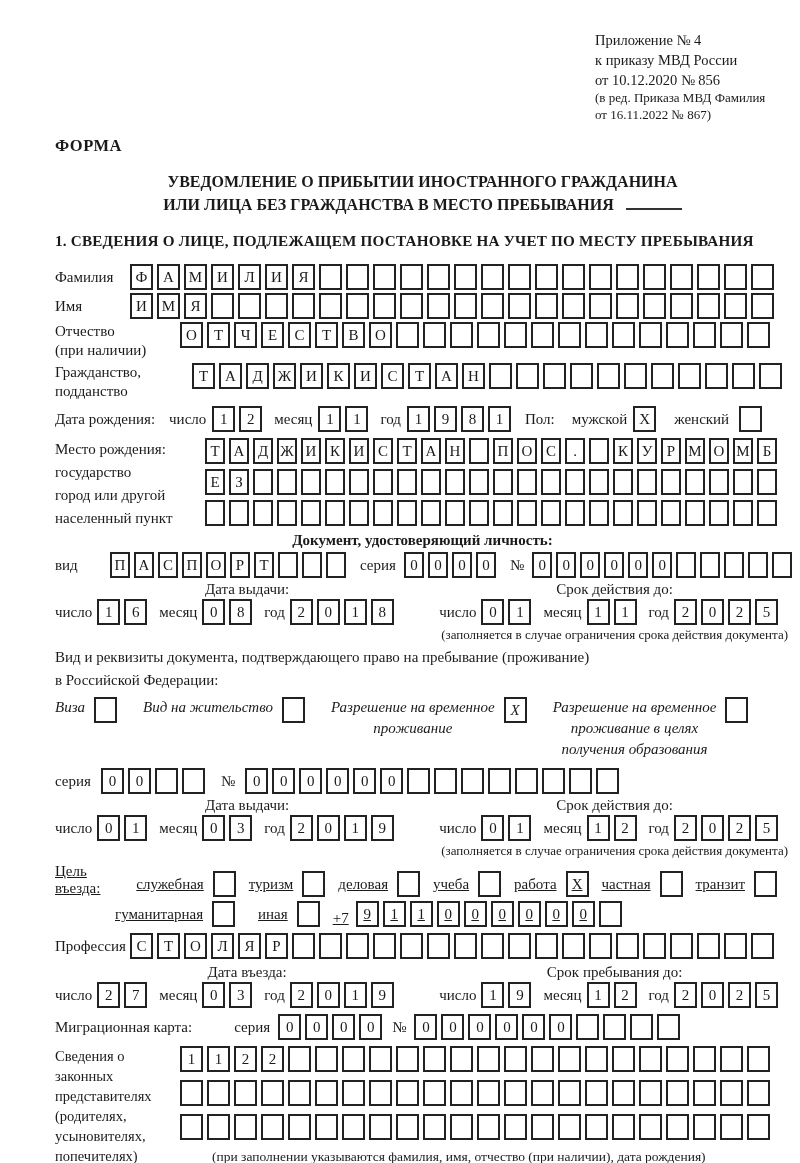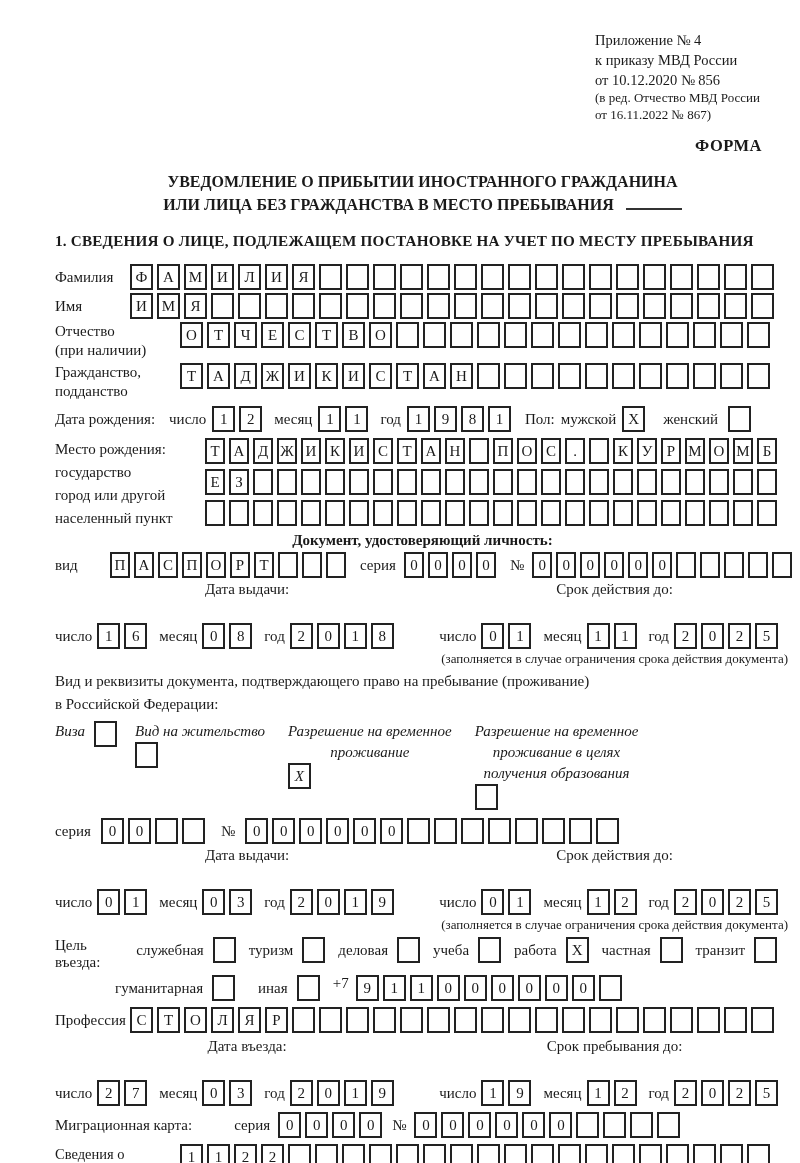--- a/index.html
+++ b/index.html
@@ -6,21 +6,21 @@
   html,body { margin:0; padding:0; background:#ffffff; }
   .page {
     width:800px; height:1163px; background:#fff; overflow:hidden;
     font-family:"Liberation Serif","DejaVu Serif",serif; color:#1a1a1a;
     padding:30px 10px 0 55px; position:relative;
   }
   
   .top-right { margin-left:auto; width:195px; font-size:14.5px; line-height:1.38; }
   .top-right .ed { font-size:13px; line-height:1.3; }
   .top-right .ed:first-of-type { margin-top:4px; }
-  .forma { text-align:right; font-weight:bold; font-size:16.5px; margin:12px 28px 0 0; letter-spacing:.5px; }
+  .forma { font-weight:bold; font-size:16.5px; margin:12px 28px 0 0; letter-spacing:.5px; }
   .title { text-align:center; font-weight:bold; font-size:16px; margin-top:14px; line-height:1.45; }
   .title-underline { display:inline-block; width:56px; border-bottom:2px solid #333; height:13px; margin-left:12px; }
   .section-heading { font-weight:bold; font-size:15.2px; margin-top:16px; letter-spacing:.2px; white-space:nowrap; }
   .formbody { margin-top:14px; }
   
   .frow { display:flex; align-items:flex-start; margin-bottom:3px; }
   .flabel { font-size:15px; line-height:26px; flex:0 0 auto; }
   .w75 { width:75px; } .w125 { width:125px; } .w150 { width:150px; } .w60 { width:55px; }
   .stack { display:flex; flex-direction:column; font-size:15px; line-height:19px; flex:0 0 auto; }
   .stack.loose { line-height:23px; }
@@ -29,51 +29,51 @@
   .box { flex:0 0 auto; width:23px; height:26px; border:2px solid #222; margin-right:4px;
          display:flex; align-items:center; justify-content:center; font-size:15px; background:#fff; }
   .sm .box, .boxes.sm .box { width:20px; height:26px; }
   .mb5 { margin-bottom:5px; }
   .midlbl { margin:0 8px 0 10px; }
   .inline { display:flex; align-items:center; }
   
   .doc-heading { text-align:center; font-weight:bold; font-size:15px; margin:2px 0 3px 0; }
   
   .dateblock { display:flex; margin-top:2px; }
-  .dcol { display:flex; flex-direction:column;gap:24px; }
+  .dcol { display:flex; flex-direction:column; }
   .dcol.left { width:385px; }
   .dcol.right { flex:1; }
   .dhead { text-align:center; font-size:15px; line-height:19px; }
   .dgroup { display:flex; align-items:center; }
   .dgroup .dlbl { font-size:15px; margin-right:5px; }
   .dgroup .boxes { margin-right:8px; }
   .note { text-align:right; font-size:13px; line-height:16px; margin:2px 2px 4px 0; }
   .intro { font-size:15px; line-height:21px; margin-top:2px; }
   
   .permit-row { display:flex; align-items:flex-start; margin:6px 0 8px 0;font-style:italic; }
   .pitem { display:flex; align-items:flex-start; }
   .plabel { font-size:15px; line-height:1.4; white-space:pre-line; text-align:center; margin-right:9px; }
-  .permit-row .pitem + .pitem { margin-left:14px;flex-direction:column; }
+  .permit-row .pitem + .pitem { margin-left:22px; }
   
-  .purpose-row { display:flex; align-items:flex-start; margin-bottom:4px; }
+  .purpose-row { display:flex; align-items:flex-end; margin-bottom:4px;text-decoration:underline; }
   .purpose-row .pl { font-size:15px; margin-right:7px; }
   .purpose-row .pitem { align-items:center; margin-right:9px; }
   .indent60 { margin-left:60px; }
   .gnote { font-size:13.5px; margin-top:9px; padding-left:32px; white-space:nowrap; }
 </style>
 </head>
 <body>
 
 <div class="page">
 
   <div class="top-right">
     <div>Приложение № 4</div>
     <div>к приказу МВД России</div>
     <div>от 10.12.2020 № 856</div>
-    <div class="ed">(в ред. Отчество МВД России</div>
+    <div class="ed">(в ред. Приказа МВД Фамилия</div>
     <div class="ed">от 16.11.2022 № 867)</div>
   </div>
 
   <div class="forma">ФОРМА</div>
 
   <div class="title">
     <div>УВЕДОМЛЕНИЕ О ПРИБЫТИИ ИНОСТРАННОГО ГРАЖДАНИНА</div>
     <div><span>ИЛИ ЛИЦА БЕЗ ГРАЖДАНСТВА В МЕСТО ПРЕБЫВАНИЯ</span><span class="title-underline"></span></div>
   </div>
 
@@ -165,21 +165,21 @@
           <span class="box"></span>
           <span class="box"></span>
           <span class="box"></span>
           <span class="box"></span>
           <span class="box"></span>
           <span class="box"></span>
           <span class="box"></span>
         </span>
     </div>
 
-    <div class="frow" style="margin-bottom:5px;">
+    <div class="frow" style="margin-bottom:5px;gap:12px;">
       <span class="stack w125">
         <span>Гражданство,</span>
         <span>подданство</span>
       </span>
       <span class="boxes">
           <span class="box">Т</span>
           <span class="box">А</span>
           <span class="box">Д</span>
           <span class="box">Ж</span>
           <span class="box">И</span>
@@ -215,21 +215,21 @@
           <span class="box">1</span>
           <span class="box">1</span>
         </span>
       <span class="flabel" style="margin-right:6px;">год</span>
       <span class="boxes" style="margin-right:10px;">
           <span class="box">1</span>
           <span class="box">9</span>
           <span class="box">8</span>
           <span class="box">1</span>
         </span>
-      <span class="flabel" style="margin-right:6px;">Пол:</span>
+      <span class="flabel" style="margin-right:17px;">Пол:</span>
       <span class="flabel" style="margin-right:6px;">мужской</span>
       <span class="boxes" style="margin-right:14px;">
           <span class="box">X</span>
         </span>
       <span class="flabel" style="margin-right:10px;">женский</span>
       <span class="boxes">
           <span class="box"></span>
         </span>
     </div>
 

